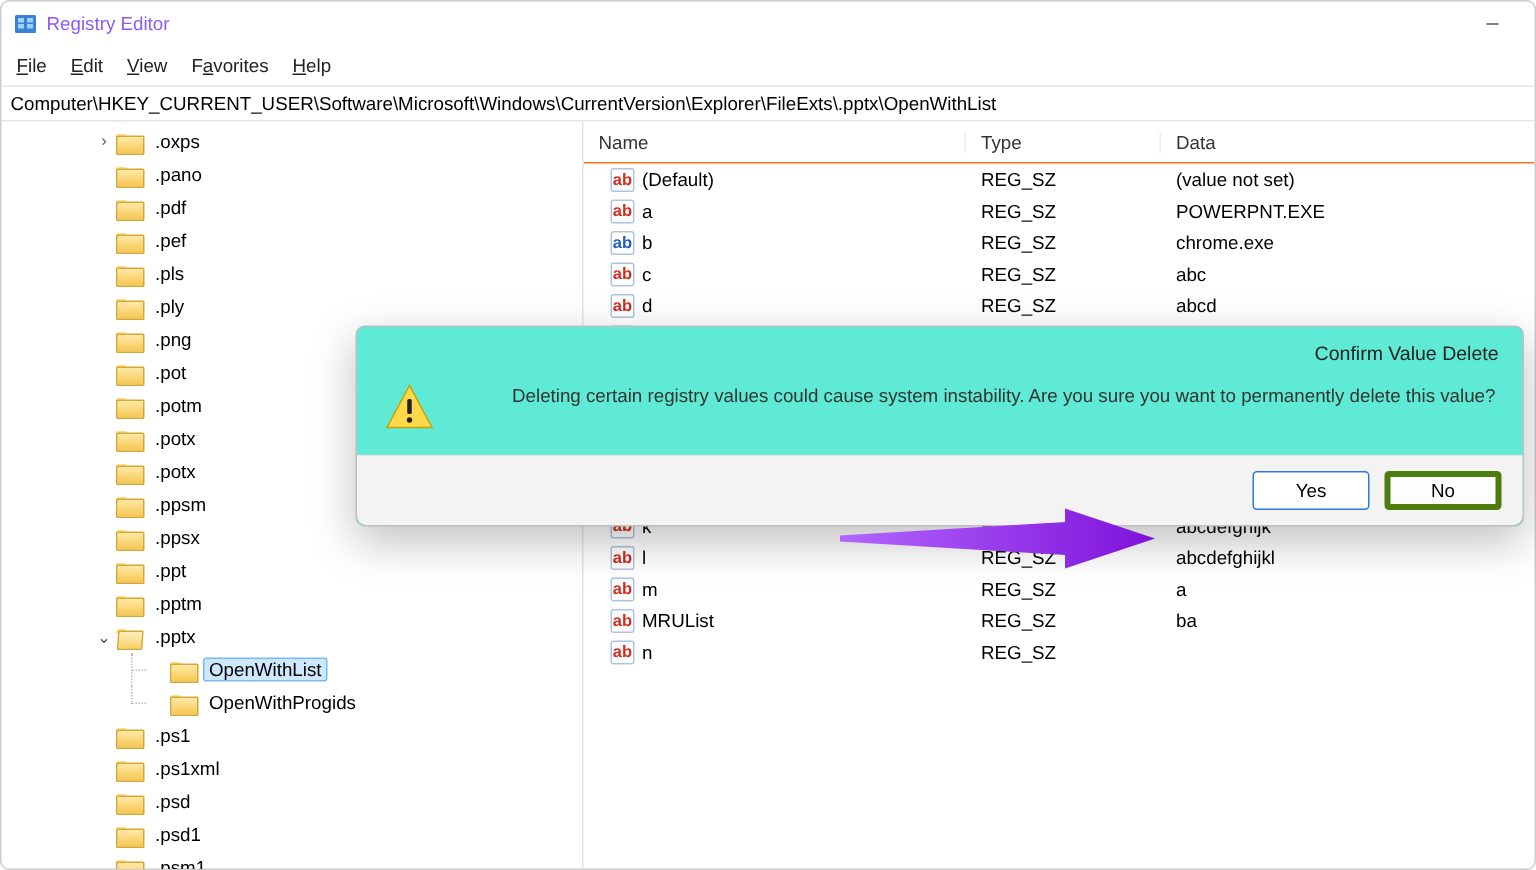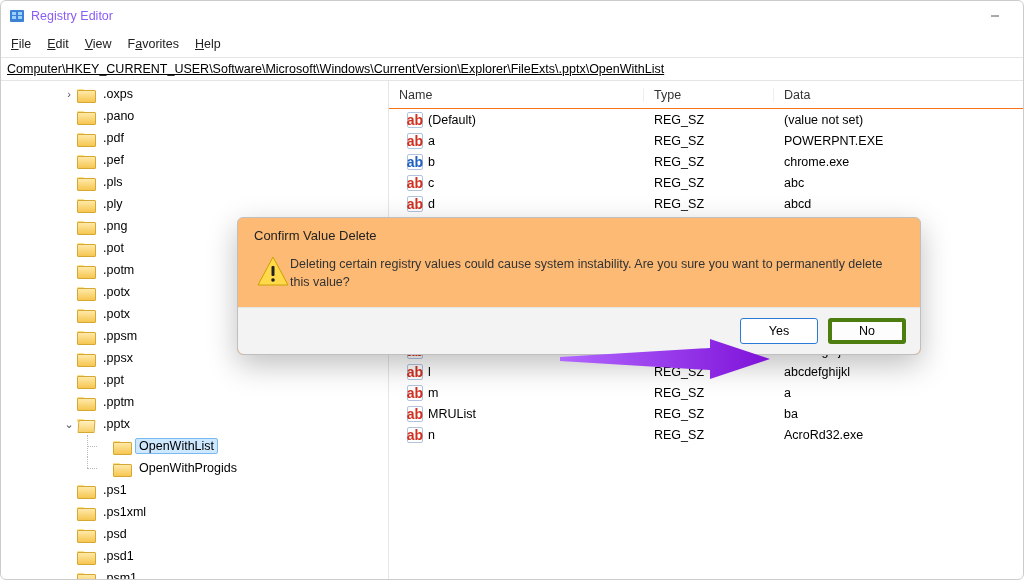--- a/index.html
+++ b/index.html
@@ -5,21 +5,21 @@
   * { box-sizing: border-box; margin: 0; padding: 0; font-family: "Segoe UI", Tahoma, sans-serif; font-size: 12.5px; }
   body { width: 1024px; height: 580px; overflow: hidden; background: #fff; position: relative; }
   .window { width: 100%; height: 100%; display: flex; flex-direction: column; border: 1px solid #ccc; border-radius: 6px; }
   .titlebar { display: flex; align-items: center; height: 30px; padding: 0 8px; gap: 6px; }
   .titlebar-title { color: #8b5cf6; }
   .win-controls { margin-left: auto; display: flex; gap: 0; }
   .win-btn { width: 40px; height: 30px; display: flex; align-items: center; justify-content: center; color: #555; }
   .menubar { display: flex; gap: 0; padding: 2px 2px; }
   .menu-item { padding: 4px 8px; color: #222; }
   .menu-item u { text-decoration: underline; }
-  .addressbar { padding: 4px 6px; border-top: 1px solid #e5e5e5; border-bottom: 1px solid #e5e5e5; white-space: nowrap; overflow: hidden; text-decoration: underline; }
+  .addressbar { padding: 4px 6px; border-top: 1px solid #e5e5e5; border-bottom: 1px solid #e5e5e5; white-space: nowrap; overflow: hidden; }
   .main { flex: 1; display: flex; min-height: 0; }
   .tree-pane { width: 388px; border-right: 1px solid #e5e5e5; overflow: auto; padding-top: 2px; }
   .tree-row { display: flex; align-items: center; height: 22px; padding-left: 0; white-space: nowrap; }
   .indent { display: inline-block; width: 48px; }
   .expander { width: 16px; display: inline-flex; align-items: center; justify-content: center; color: #555; font-size: 11px; }
   .folder { width: 18px; height: 15px; margin-right: 4px; position: relative; display: inline-block; }
   .folder::before { content: ""; position: absolute; top: 2px; left: 0; width: 7px; height: 3px; background: #ffe08a; border-radius: 1px 1px 0 0; }
   .folder::after { content: ""; position: absolute; top: 3px; left: 0; width: 17px; height: 11px; background: linear-gradient(#ffe9a8,#f6c651); border: 0.5px solid #d6a832; border-radius: 1px; }
   .folder.open::after { background: linear-gradient(#fff0be,#f8d06a); transform: skewX(-4deg); left: 1px; width: 15px; }
   .tree-label { padding: 1px 4px; }
@@ -28,23 +28,23 @@
   .conn::before { content: ""; position: absolute; left: 8px; top: 0; bottom: 0; border-left: 1px dotted #bbb; }
   .conn.h::after { content: ""; position: absolute; left: 8px; right: 0; top: 50%; border-top: 1px dotted #bbb; }
   .conn.last::before { height: 50%; }
   .list-pane { flex: 1; overflow: auto; }
   .list-head { display: flex; border-bottom: 1px solid #f97316; height: 28px; align-items: center; color: #333; position: sticky; top: 0; background: #fff; }
   .col-name { width: 255px; padding-left: 10px; border-right: 1px solid #eee; }
   .col-type { width: 130px; padding-left: 10px; border-right: 1px solid #eee; }
   .col-data { flex: 1; padding-left: 10px; }
   .list-row { display: flex; align-items: center; height: 21px; }
   .val-icon { width: 20px; height: 16px; margin-left: 6px; margin-right: 3px; display: inline-flex; align-items: center; justify-content: center; }
-  .reg-icon { width: 16px; height: 16px; background: #fff; border: 1px solid #b0c4de; border-radius: 2px; display: flex; align-items: center; justify-content: center; font-size: 14px; font-weight: bold; color: #d03020; }
+  .reg-icon { width: 16px; height: 16px; background: #fff; border: 1px solid #b0c4de; border-radius: 2px; display: flex; align-items: center; justify-content: center; font-size: 11px; font-weight: bold; color: #d03020; }
   .reg-icon.bin { color: #2060c0; }
-  .dialog { position: absolute; left: 237px; top: 217px; width: 684px; background: #fdba74; border: 1px solid #bfbfbf; border-radius: 6px; box-shadow: 0 10px 30px rgba(0,0,0,0.25); }
+  .dialog { position: absolute; left: 237px; top: 217px; width: 779px; background: #5eead4; border: 1px solid #bfbfbf; border-radius: 6px; box-shadow: 0 10px 30px rgba(0,0,0,0.25); text-align: right; }
   .dlg-title { padding: 10px 16px 2px 16px; color: #222; font-size: 13px; }
   .dlg-body { display: flex; align-items: flex-start; padding: 10px 18px 16px 18px; }
   .warn { width: 34px; height: 32px; display: inline-block; }
   .dlg-text { flex: 1; color: #333; line-height: 1.45; }
   .dlg-btns { background: #f3f3f3; padding: 10px 14px; display: flex; justify-content: flex-end; gap: 10px; border-top: 1px solid #e5e5e5; border-radius: 0 0 6px 6px; }
   .btn { min-width: 78px; height: 26px; border: 4px solid #4d7c0f; background: #fdfdfd; border-radius: 3px; display: flex; align-items: center; justify-content: center; }
   .btn.default { border: 1px solid #2a7bd9; background: #fff; }
   .app-icon { width: 16px; height: 16px; display: inline-block; }
   .arrow { position: absolute; pointer-events: none; }
 </style>
@@ -383,21 +383,20 @@
             <div class="col-data">ba</div>
           </div>
           <div class="list-row">
             <div class="col-name" style="display:flex;align-items:center;border:none;">
               <span class="val-icon">
                 <span class="reg-icon ">ab</span>
               </span>
               <span>n</span>
             </div>
             <div class="col-type" style="border:none;">REG_SZ</div>
-            <div class="col-data">AcroRd32.exe</div>
           </div>
         </div>
     </div>
   </div>
 </div>
 
 <div class="dialog">
   <div class="dlg-title">Confirm Value Delete</div>
   <div class="dlg-body">
     <span class="warn">

